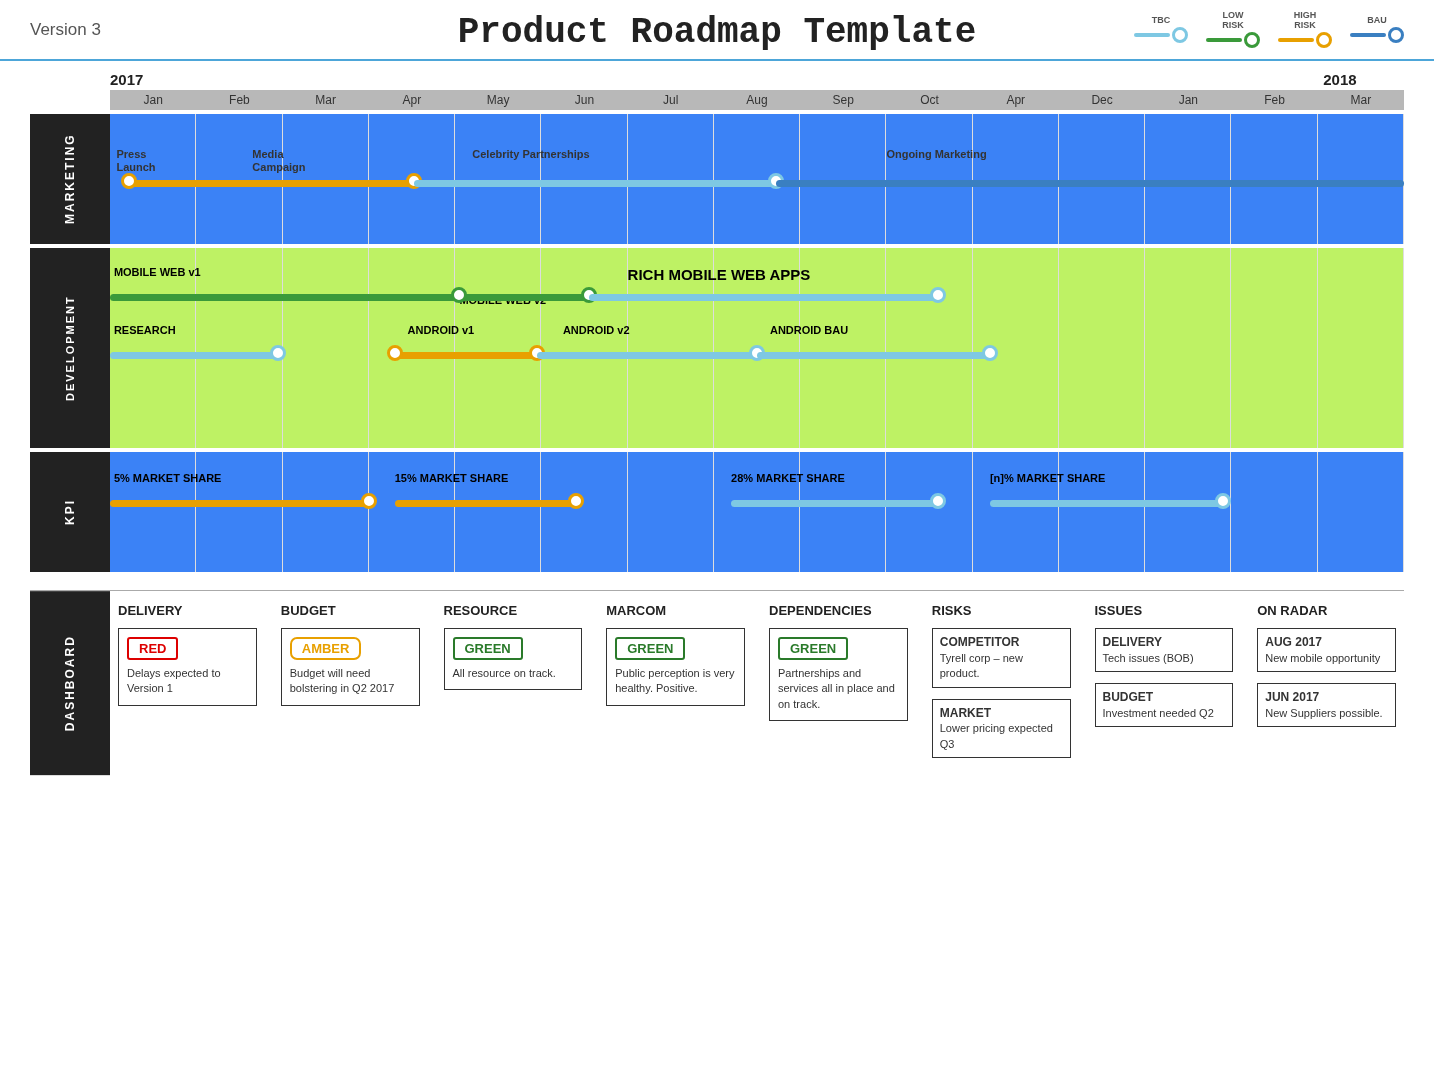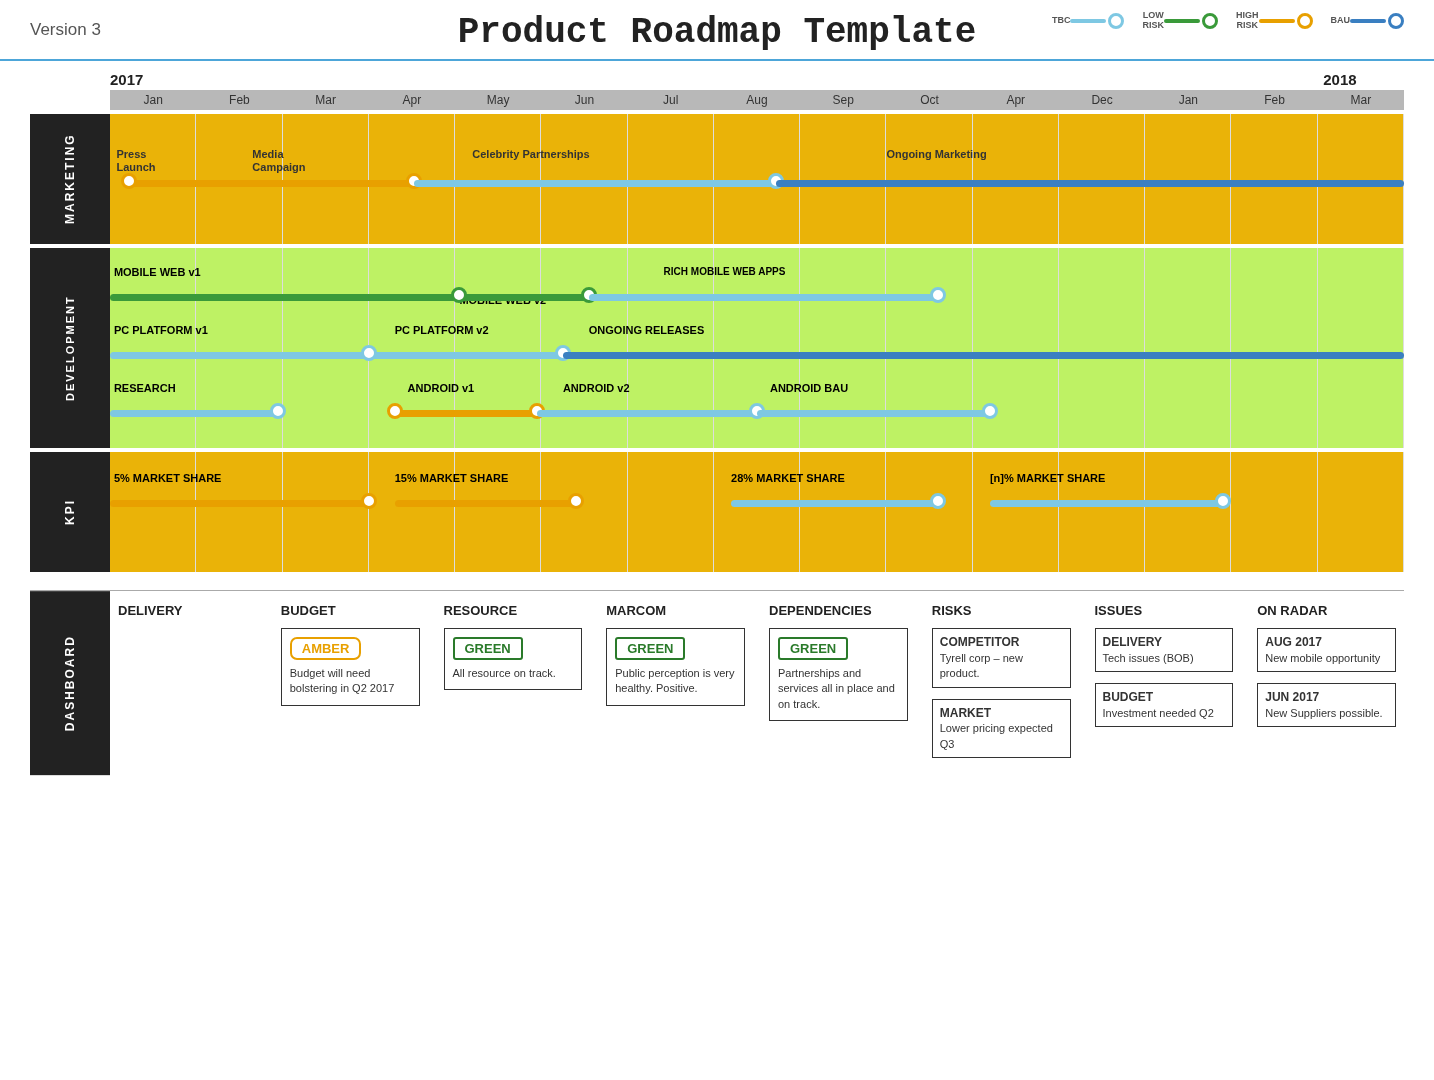--- a/index.html
+++ b/index.html
@@ -37,20 +37,21 @@
     .legend {
       display: flex;
       align-items: center;
       gap: 18px;
       position: absolute;
       right: 30px;
       top: 10px;
     }
     .legend-item {
       display: flex;
+      flex-direction: column;
       align-items: center;
       font-size: 10px;
       color: #555;
     }
     .legend-item .legend-line {
       display: flex;
       align-items: center;
       gap: 2px;
     }
     .legend-line-bar {
@@ -99,21 +100,21 @@
       font-size: 12px;
       font-weight: bold;
       letter-spacing: 2px;
       writing-mode: vertical-rl;
       text-orientation: mixed;
       transform: rotate(180deg);
       min-height: 120px;
     }
     .section-content {
       flex: 1;
-      background: #eab308;
+      background: #3b82f6;
       position: relative;
       padding: 10px 0;
     }
     .section-content.white {
       background: #bef264;
     }
 
     
     .grid-lines {
       position: absolute;
@@ -343,41 +344,30 @@
           <div class="grid-col"></div>
             <div class="grid-col"></div>
           <div class="grid-col"></div>
             <div class="grid-col"></div>
           <div class="grid-col"></div>
         </div>
 
         <div style="position:relative;height:52px;margin-top:8px;">
           <span style="position:absolute;left:0.3%;top:0;font-size:11px;font-weight:bold;">MOBILE WEB v1</span>
           <span style="position:absolute;left:27%;top:0;font-size:11px;font-weight:bold;margin-top:28px;">MOBILE WEB v2</span>
-          <span style="position:absolute;left:40%;top:0;font-size:10px;font-weight:bold;margin-left:36px;">RICH MOBILE WEB APPS</span>
+          <span style="position:absolute;left:40%;top:0;font-size:15px;font-weight:bold;">RICH MOBILE WEB APPS</span>
 
           <div style="position:absolute;left:0;top:28px;width:37%;height:7px;background:#3a9a3a;border-radius:4px;"></div>
           <div style="position:absolute;left:27%;top:21px;width:16px;height:16px;border-radius:50%;border:3px solid #3a9a3a;background:#fff;transform:translateX(-50%);"></div>
           <div style="position:absolute;left:37%;top:21px;width:16px;height:16px;border-radius:50%;border:3px solid #3a9a3a;background:#fff;transform:translateX(-50%);"></div>
 
           <div style="position:absolute;left:37%;top:28px;width:27%;height:7px;background:#7ec8e3;border-radius:4px;"></div>
           <div style="position:absolute;left:64%;top:21px;width:16px;height:16px;border-radius:50%;border:3px solid #7ec8e3;background:#fff;transform:translateX(-50%);"></div>
         </div>
 
-        <div style="position:relative;height:52px;margin-top:6px;">
-          <span style="position:absolute;left:0.3%;top:0;font-size:11px;font-weight:bold;">PC PLATFORM v1</span>
-          <span style="position:absolute;left:22%;top:0;font-size:11px;font-weight:bold;">PC PLATFORM v2</span>
-          <span style="position:absolute;left:37%;top:0;font-size:11px;font-weight:bold;">ONGOING RELEASES</span>
-
-          <div style="position:absolute;left:0;top:28px;width:35%;height:7px;background:#7ec8e3;border-radius:4px;"></div>
-          <div style="position:absolute;left:20%;top:21px;width:16px;height:16px;border-radius:50%;border:3px solid #7ec8e3;background:#fff;transform:translateX(-50%);"></div>
-          <div style="position:absolute;left:35%;top:21px;width:16px;height:16px;border-radius:50%;border:3px solid #7ec8e3;background:#fff;transform:translateX(-50%);"></div>
-
-          <div style="position:absolute;left:35%;top:28px;width:65%;height:7px;background:#3a7fc1;border-radius:4px;"></div>
-        </div>
 
         <div style="position:relative;height:52px;margin-top:6px;">
           <span style="position:absolute;left:0.3%;top:0;font-size:11px;font-weight:bold;">RESEARCH</span>
           <span style="position:absolute;left:23%;top:0;font-size:11px;font-weight:bold;">ANDROID v1</span>
           <span style="position:absolute;left:35%;top:0;font-size:11px;font-weight:bold;">ANDROID v2</span>
           <span style="position:absolute;left:51%;top:0;font-size:11px;font-weight:bold;">ANDROID BAU</span>
 
           <div style="position:absolute;left:0;top:28px;width:13%;height:7px;background:#7ec8e3;border-radius:4px;"></div>
           <div style="position:absolute;left:13%;top:21px;width:16px;height:16px;border-radius:50%;border:3px solid #7ec8e3;background:#fff;transform:translateX(-50%);"></div>
 
@@ -434,20 +424,24 @@
         </div>
       </div>
     </div>
 
     <div class="dashboard-section" style="margin-top:18px;">
       <div class="dashboard-label">DASHBOARD</div>
       <div class="dashboard-content">
 
         <div class="dash-col">
           <div class="dash-col-header">DELIVERY</div>
+          <div class="dash-outer-card">
+            <div class="dash-status-box red" style="border-color:#d00;color:#d00;margin-bottom:6px;">RED</div>
+            <div class="dash-text">Delays expected to Version 1</div>
+          </div>
         </div>
 
         <div class="dash-col">
           <div class="dash-col-header">BUDGET</div>
           <div class="dash-outer-card">
             <div class="dash-status-box amber" style="border-color:#e8a000;color:#e8a000;margin-bottom:6px;border-radius:7px;">AMBER</div>
             <div class="dash-text">Budget will need bolstering in Q2 2017</div>
           </div>
         </div>
 

